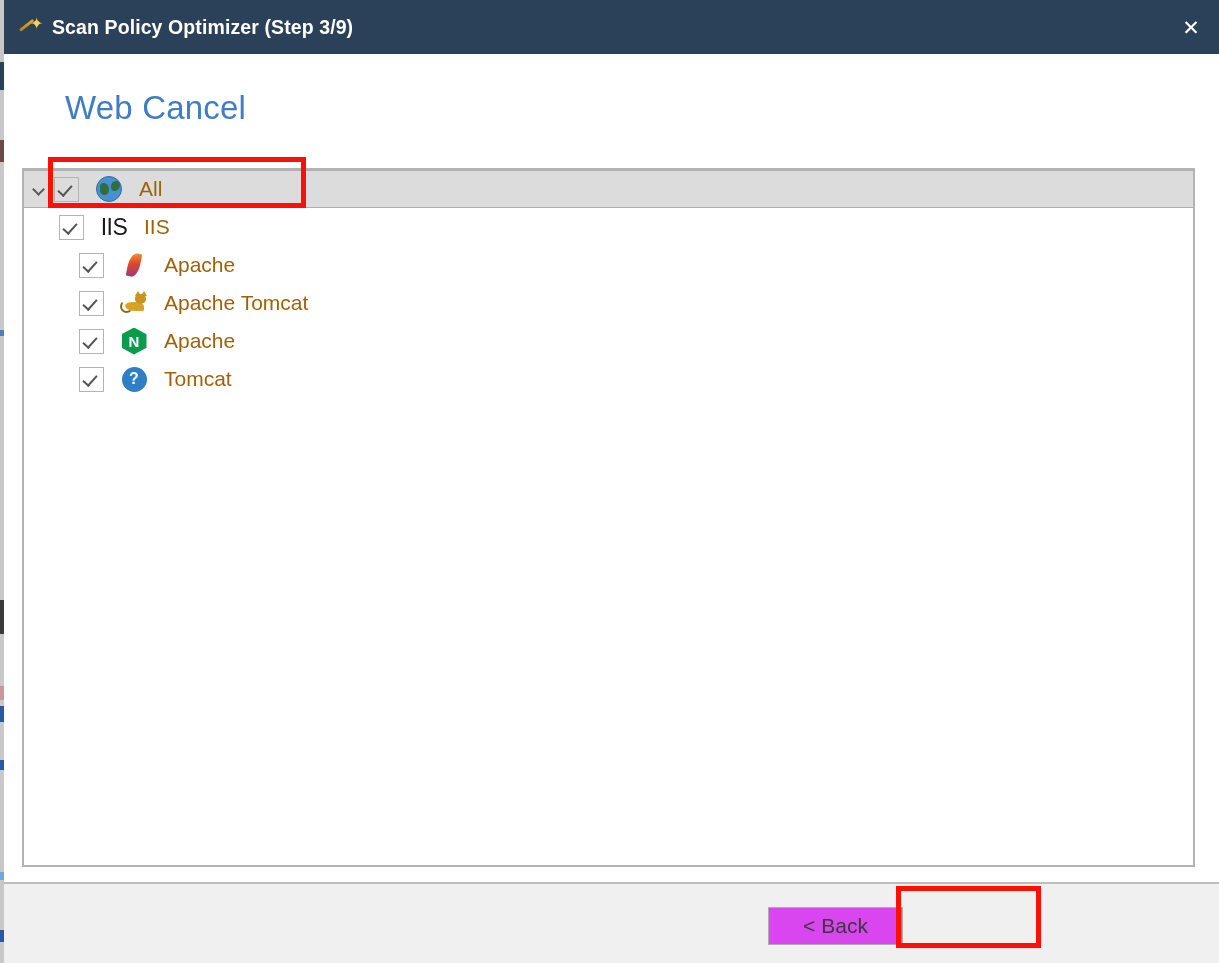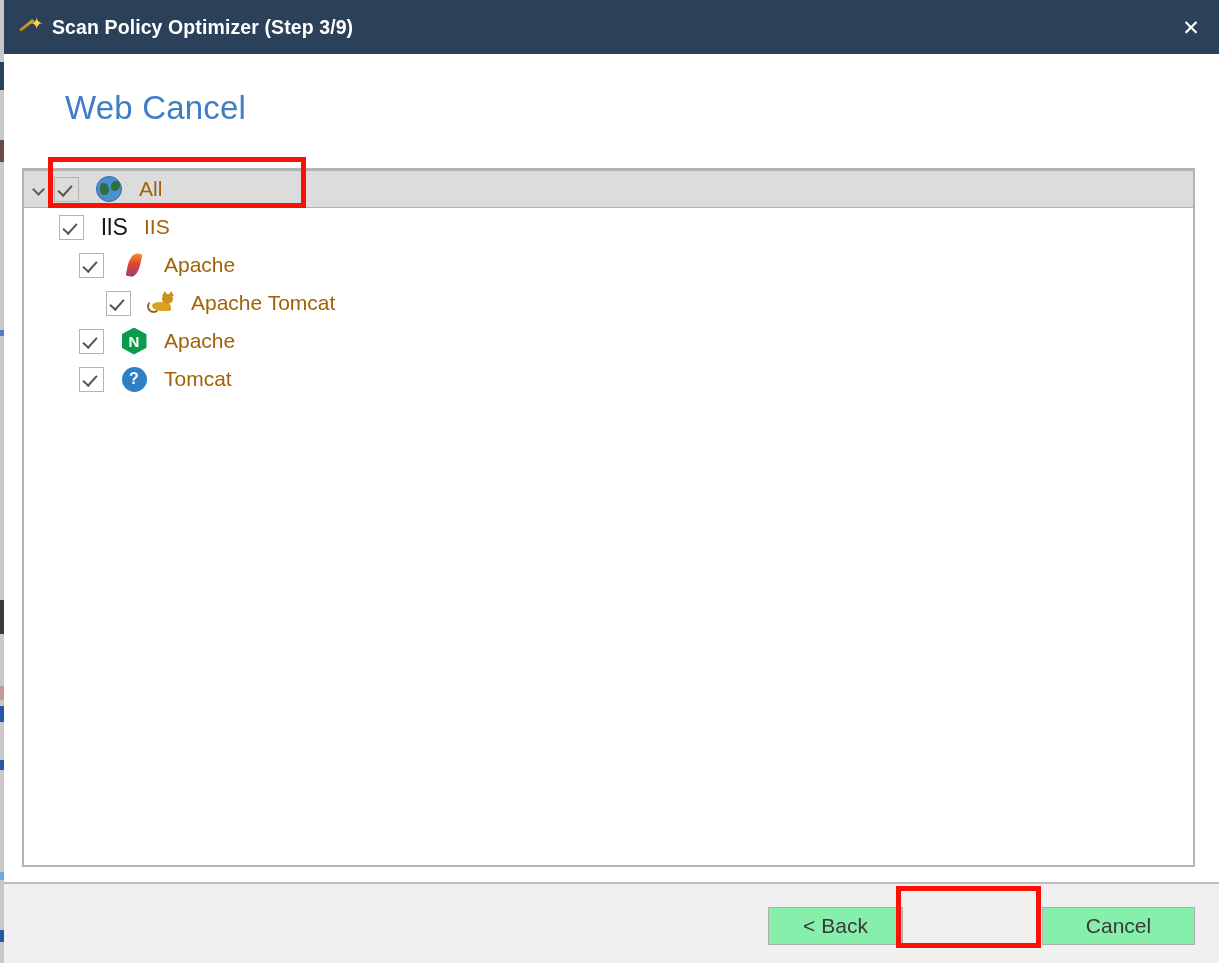--- a/index.html
+++ b/index.html
@@ -301,21 +301,21 @@
     width: 1215px;
     height: 81px;
     background: #f0f0f0;
     border-top: 2px solid #bdbdbd;
     box-sizing: border-box;
   }
   .btn {
     position: absolute;
     top: 23px;
     height: 38px;
-    background: #86efac;
+    background: #d946ef;
     border: 1px solid #adadad;
     font-size: 21px;
     color: #3a3a3a;
     display: flex;
     align-items: center;
     justify-content: center;
     box-sizing: border-box;
     cursor: pointer;
     font-family: "Liberation Sans", sans-serif;
   }
@@ -380,21 +380,21 @@
       </div>
 
       <div class="tree-row" style="padding-left:55px;">
         <div class="checkbox checked"></div>
         <div class="row-icon">
             <div class="ic-feather"></div>
           </div>
         <div class="row-label">Apache</div>
       </div>
 
-      <div class="tree-row" style="padding-left:82px;">
+      <div class="tree-row" style="padding-left:55px;">
         <div class="checkbox checked"></div>
         <div class="row-icon">
           <div class="ic-tomcat">
             <div class="tail"></div>
               <div class="body"></div>
             <div class="head"></div>
               <div class="ear1"></div>
               <div class="ear2"></div>
           </div>
         </div>
@@ -415,19 +415,18 @@
           <div class="ic-question">?</div>
         </div>
         <div class="row-label">Tomcat</div>
       </div>
 
     </div>
   </div>
 
   <div class="footer">
     <div class="btn" id="btn-back">&lt; Back</div>
-    <div class="btn" id="btn-cancel">Cancel</div>
   </div>
 
 </div>
 
 <div class="annot" id="annot-all"></div>
 <div class="annot" id="annot-next"></div>
 
 </body></html>

